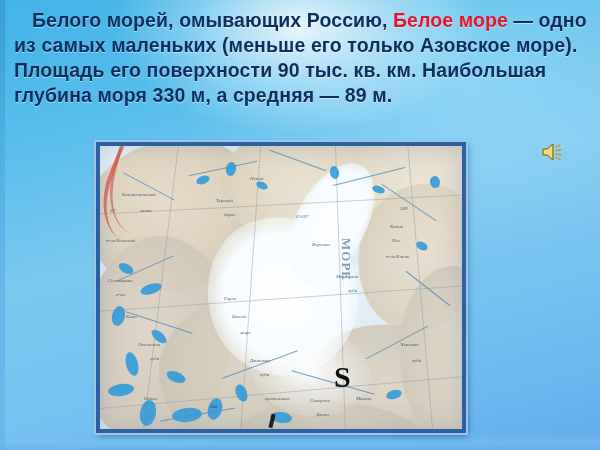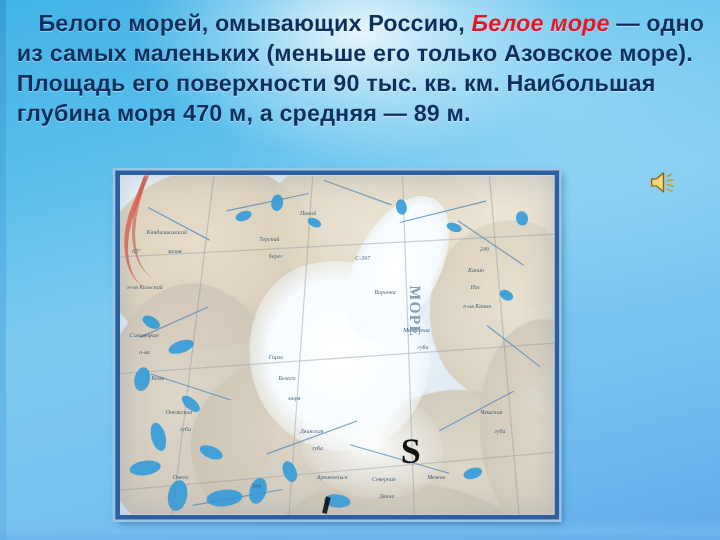--- a/index.html
+++ b/index.html
@@ -28,21 +28,21 @@
   }
 
   
   .caption{
     position:absolute;left:14px;top:8px;width:574px;
     font-size:19.5px;line-height:25px;font-weight:bold;
     color:#0d2f5e;letter-spacing:.1px;
     text-shadow:0 1px 0 rgba(255,255,255,.45);
   }
   .caption .ind{display:inline-block;width:18px;}
-  .hl{color:#e8152a;font-style:italic;font-weight:bold;}
+  .hl{color:#e8152a;font-weight:bold;}
 
   
   .speaker{
     position:absolute;left:541px;top:141px;width:26px;height:22px;
   }
   .speaker svg{display:block;}
 
   
   .map-frame{
     position:absolute;left:96px;top:142px;width:370px;height:291px;
@@ -147,21 +147,21 @@
   }
 </style>
 </head>
 <body>
 
 <div id="slide">
 
   <div class="bottom-band"></div>
 
   <div class="caption">
-    <span class="ind"></span><span>Белого морей, омывающих Россию, </span><span class="hl">Белое море</span><span> — одно из самых маленьких (меньше его только Азовское море). Площадь его поверхности 90 тыс. кв. км. Наибольшая глубина моря 470 м, а средняя — 89 м.</span>
+    <span class="ind"></span><span>Белого морей, омывающих Россию, </span><span class="hl">Белое море</span><span> — одно из самых маленьких (меньше его только Азовское море). Площадь его поверхности 90 тыс. кв. км. Наибольшая глубина моря 330 м, а средняя — 89 м.</span>
   </div>
 
   <div class="speaker">
     <svg width="26" height="22" viewBox="0 0 26 22" aria-hidden="true">
       <path d="M2 8 L6 8 L12 3 L12 19 L6 14 L2 14 Z" fill="#e8b53c" stroke="#8a6312" stroke-width="1" stroke-linejoin="round"></path>
       <path d="M3 9 L6 9 L11 5 L11 17 L6 13 L3 13 Z" fill="#f6d982"></path>
       <g stroke="#c79a28" stroke-width="1.3" stroke-linecap="round">
         <path d="M15 6 L19 4"></path>
         <path d="M15 9.5 L20 9"></path>
         <path d="M15 13 L20 14"></path>

